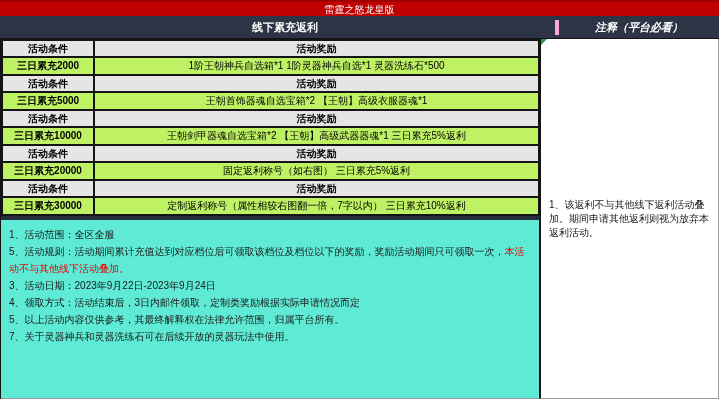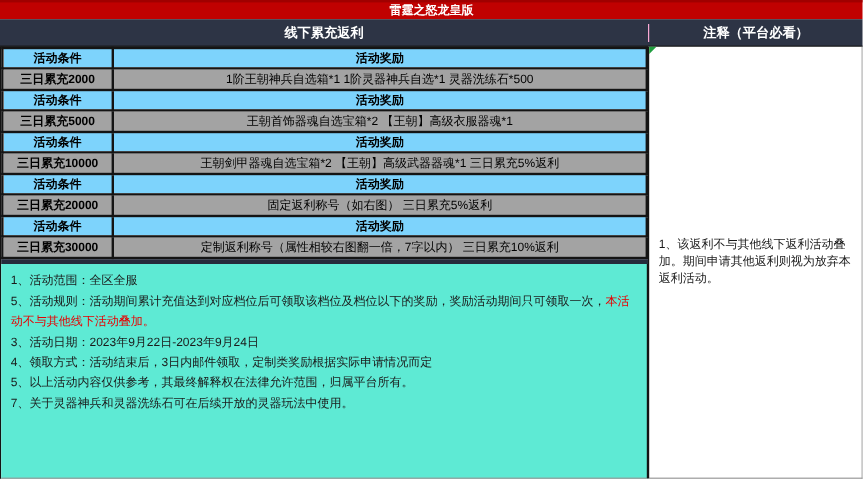--- a/index.html
+++ b/index.html
@@ -5,46 +5,46 @@
   html,body{margin:0;padding:0;background:#fff;}
   .page{
     width:719px;height:400px;
     font-family:"Liberation Sans","DejaVu Sans",sans-serif;
     position:relative;overflow:hidden;background:#fff;
     box-sizing:border-box;
   }
   
   .banner{
     height:16px;line-height:16px;background:#c00101;
-    color:#ffffff;font-size:10px;font-weight:bold;text-align:center;
+    color:#ffffff;font-size:10px;font-weight:normal;text-align:center;
     border-top:2px solid #a00000;box-sizing:border-box;
   }
   
   .header-row{display:flex;height:23px;background:#2d3445;color:#ffffff;
     font-size:11px;font-weight:bold;align-items:center;border-bottom:1px solid #141414;box-sizing:border-box;}
-  .header-left{width:540px;text-align:center;box-sizing:border-box;}
-  .header-right{flex:1;text-align:center;border-left:1px solid #f9a8d4;box-sizing:border-box;}
+  .header-left{width:540px;text-align:center;box-sizing:border-box;margin-left:15px;}
+  .header-right{flex:1;text-align:center;border-left:4px solid #f9a8d4;box-sizing:border-box;font-style:italic;}
 
   .body{display:flex;height:360px;box-sizing:border-box;}
   .left-panel{width:540px;display:flex;flex-direction:column;box-sizing:border-box;
     border-left:1px solid #141414;}
   .right-panel{flex:1;position:relative;background:#ffffff;
     border-right:1px solid #9a9a9a;border-bottom:1px solid #9a9a9a;
     border-left:1px solid #141414;
     display:flex;align-items:center;box-sizing:border-box;
     padding:0 8px;font-size:10px;line-height:14px;color:#1a1a1a;}
 
   table.tiers{border-collapse:collapse;width:100%;table-layout:fixed;}
   table.tiers td{
     border:2px solid #141414;text-align:center;vertical-align:middle;
     font-size:10px;color:#000;padding:0 2px;overflow:hidden;white-space:nowrap;
   }
   table.tiers td.cond{width:86px;font-weight:bold;}
-  tr.tier-header td{background:#7dd3fc;height:15px;font-weight:bold;}
-  tr.tier-content td{background:#a3a3a3;height:16px;}
+  tr.tier-header td{background:#e5e5e5;height:15px;font-weight:bold;}
+  tr.tier-content td{background:#bef264;height:16px;}
 
   .dark-band{height:4px;background:#252c3c;}
 
   .notes{flex:1;background:#5eead4;border-right:1px solid #141414;
     border-bottom:1px solid #9a9a9a;box-sizing:border-box;
     padding:6px 8px 11px 8px;font-size:10px;line-height:17px;color:#1a1a1a;}
   .note-line{white-space:normal;}
   .note-red{color:#e80000;}
 
   .corner-marker{

